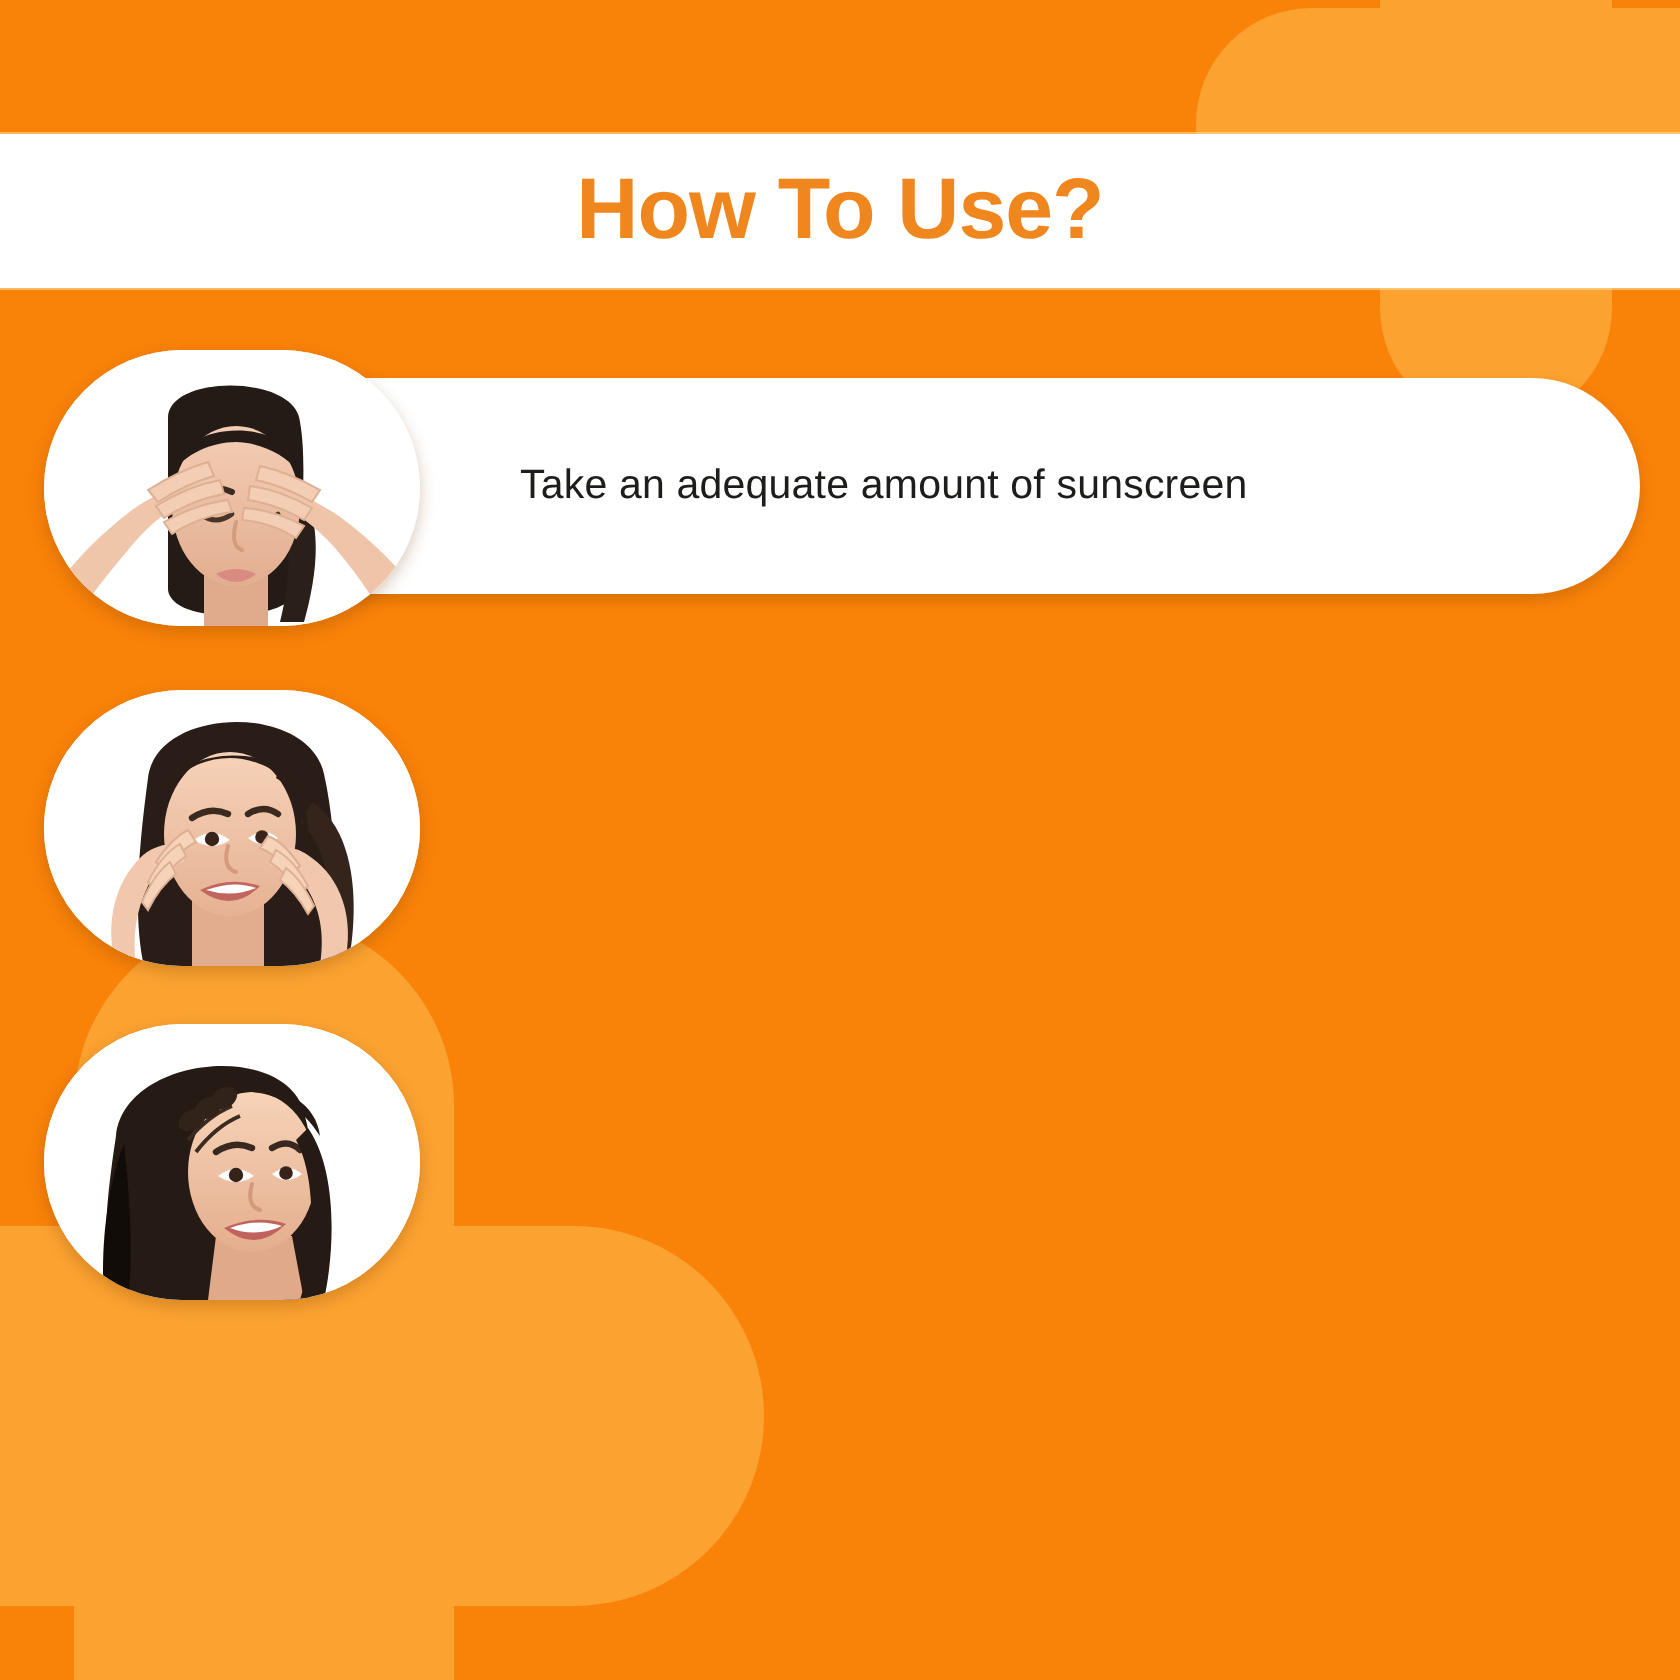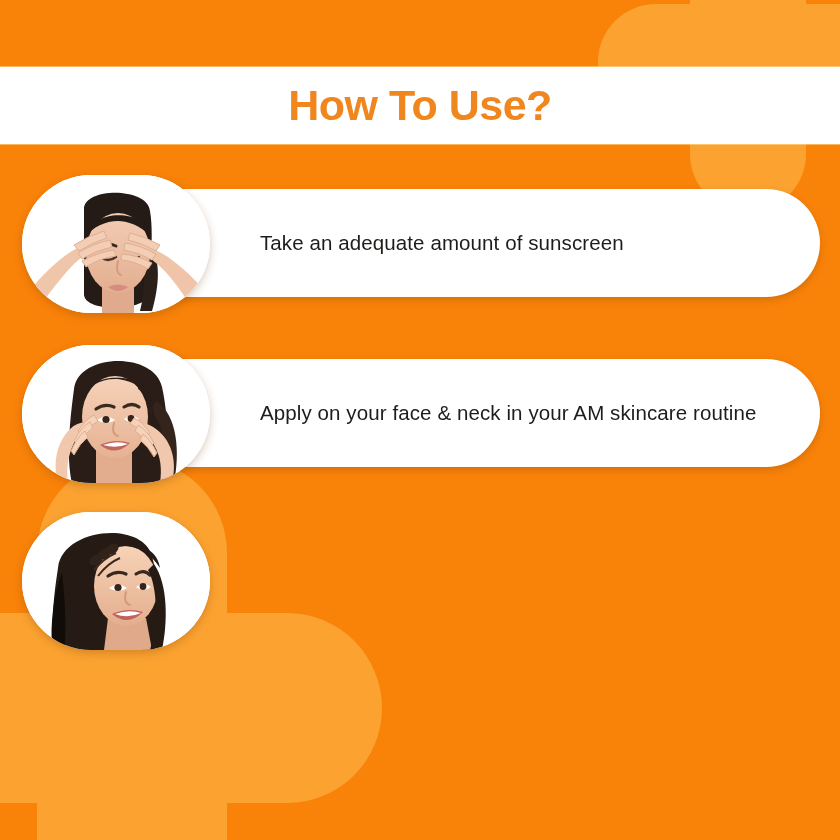--- a/index.html
+++ b/index.html
@@ -159,23 +159,20 @@
               <path d="M138 70 q-16 -9 -30 -12 l-2 7 q14 3 28 11 Z"></path>
               <path d="M134 79 q-16 -9 -31 -11 l-1 7 q14 2 28 10 Z"></path>
               <path d="M130 88 q-15 -8 -30 -9 l-1 6 q14 1 27 9 Z"></path>
             </g>
           </g>
         </svg>
       </div>
     </div>
 
     <div class="step s2">
-      <div class="text-pill">
-        <div class="copy">Apply on your face &amp; neck in your AM skincare routine</div>
-      </div>
       <div class="img-card">
         <span class="sr">Smiling woman applying sunscreen to her cheeks</span>
         <svg viewBox="0 0 188 138" xmlns="http://www.w3.org/2000/svg">
           <defs>
             <clipPath id="c2">
                 <rect x="0" y="0" width="188" height="138"></rect>
               </clipPath>
             <linearGradient id="sk2" x1="0" y1="0" x2="0" y2="1">
               <stop offset="0" stop-color="#F6D2B8"></stop>
                 <stop offset="1" stop-color="#E6B293"></stop>

